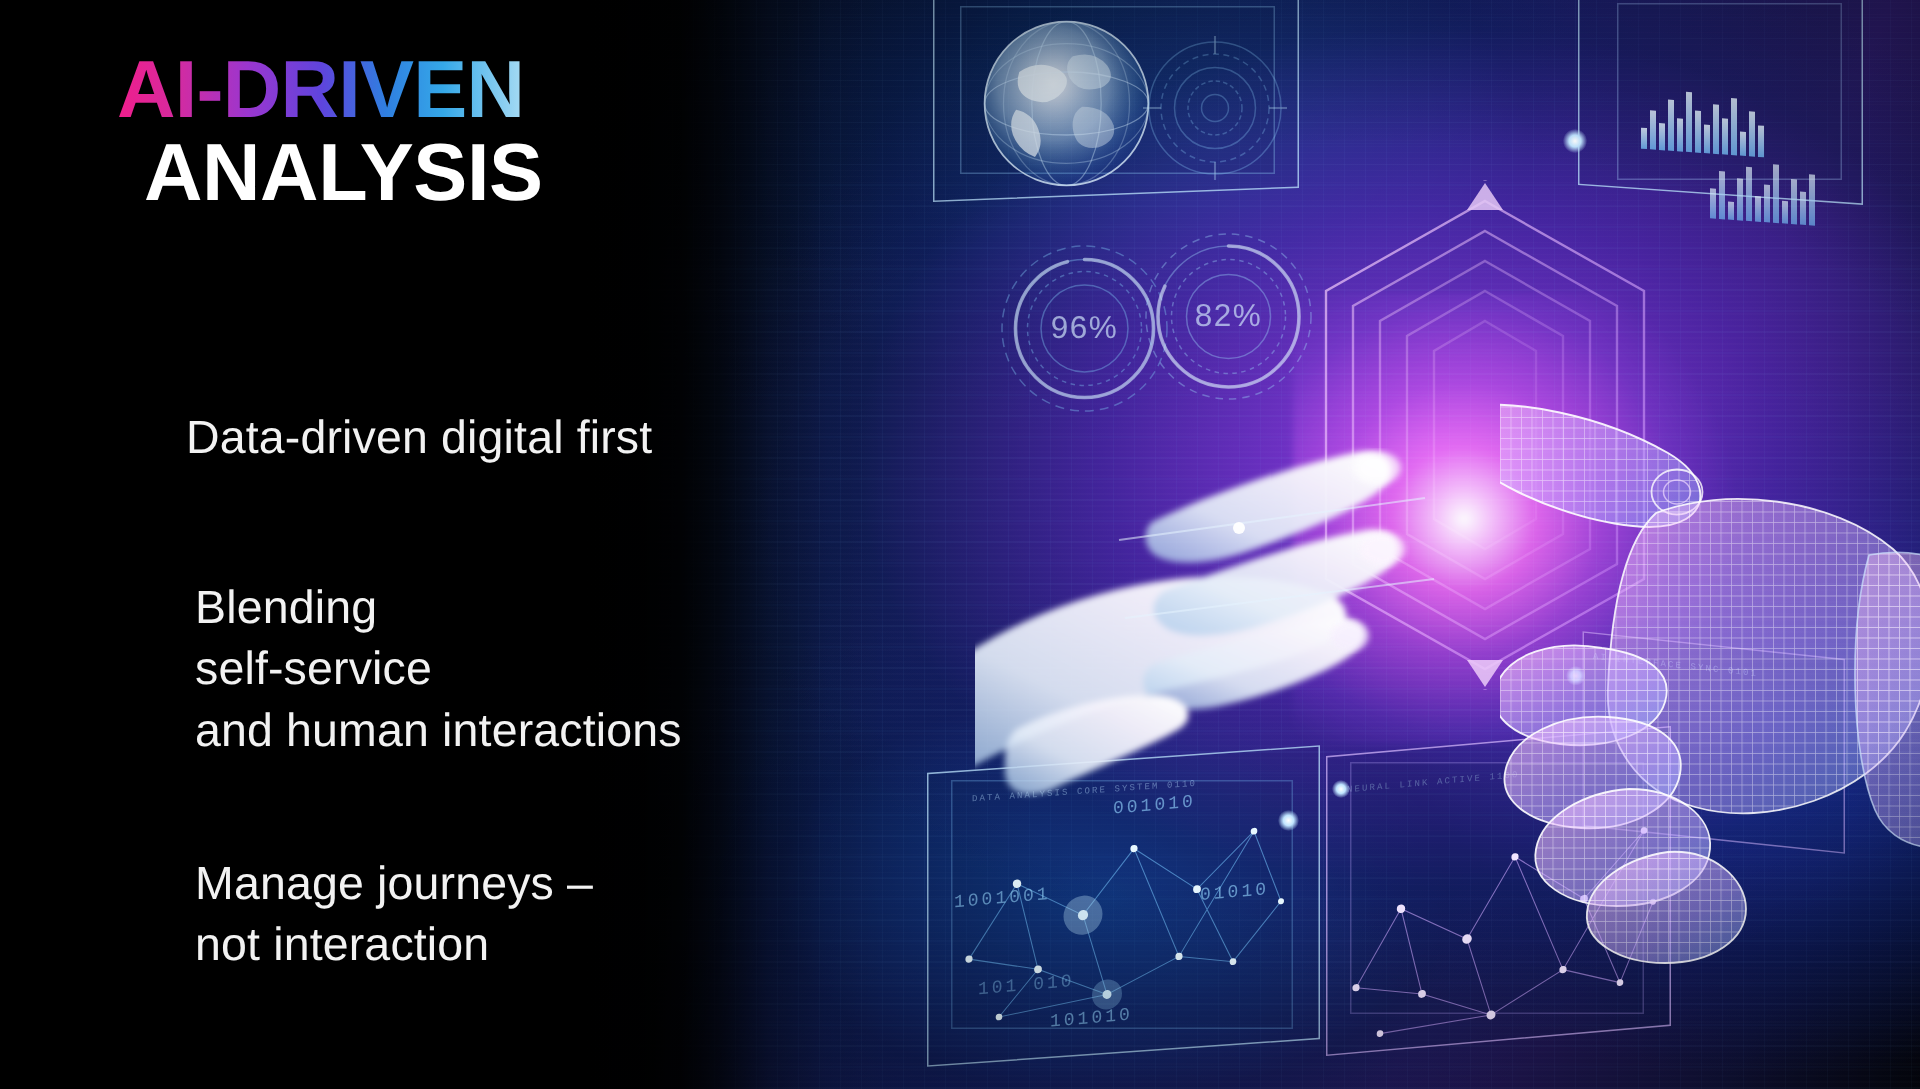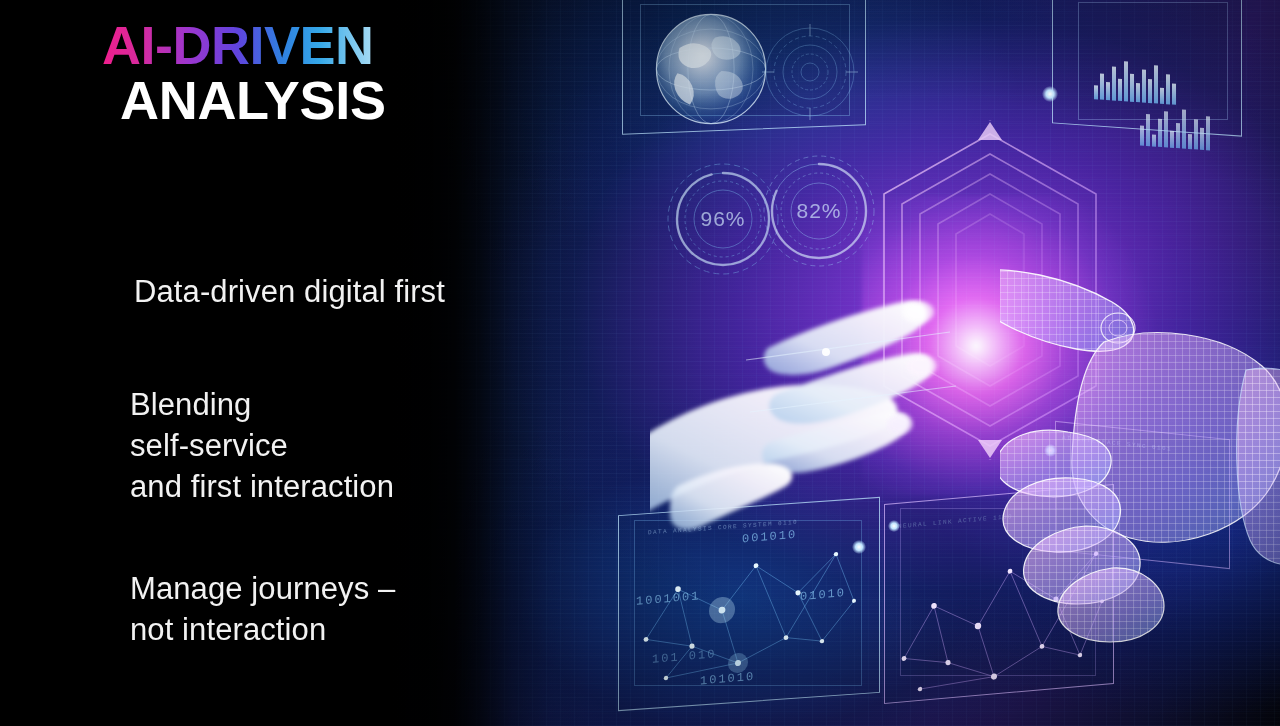--- a/index.html
+++ b/index.html
@@ -87,32 +87,32 @@
     background:linear-gradient(90deg,
       rgba(0,0,0,1) 0%, rgba(0,0,0,1) 30.5%, rgba(0,0,0,.985) 33.5%,
       rgba(0,0,0,.93) 35.5%, rgba(0,0,0,.7) 37.5%, rgba(0,0,0,.3) 40%,
       rgba(0,0,0,.06) 43%, rgba(0,0,0,0) 46%);}
   .vign{position:absolute;inset:0;pointer-events:none;
     background:radial-gradient(ellipse 78% 86% at 72% 48%, rgba(0,0,0,0) 40%, rgba(0,0,0,.38) 78%, rgba(0,0,0,.72) 100%);}
 
   
   .txt{position:absolute;left:0;top:0;width:620px;height:726px;}
 
-  .title{position:absolute;left:78px;top:18px;line-height:1.02;margin-left:24px;}
+  .title{position:absolute;left:78px;top:33px;line-height:1.02;}
   .t-accent{font-size:54px;font-weight:bold;letter-spacing:-.5px;
     background:linear-gradient(90deg,#f01e8c 0%,#d62a9e 14%,#9b36cf 32%,#5f44dd 50%,#2f7fe0 66%,#35a8e8 80%,#a9dcf4 100%);
     -webkit-background-clip:text;background-clip:text;color:transparent;
     -webkit-text-fill-color:transparent;display:inline-block;}
   .t-white{font-size:54px;font-weight:bold;color:#fff;letter-spacing:-.3px;display:block;}
   .t-l2{margin-left:18px;}
   .t-l3{margin-left:12px;}
 
   .bullet{position:absolute;color:#f2f2f2;font-size:31px;font-weight:normal;
     line-height:1.32;letter-spacing:.1px;white-space:pre-line;}
-  .b1{left:134px;top:272px;}
+  .b1{left:124px;top:272px;}
   .b2{left:130px;top:385px;}
   .b3{left:130px;top:569px;}
 </style>
 </head>
 <body>
 
 <div class="slide">
 
   <div class="art">
     <div class="art-base"></div>
@@ -431,18 +431,18 @@
   <div class="txt">
 
     <div class="title">
       <span class="t-accent">AI-DRIVEN</span>
       <span class="t-white t-l2">ANALYSIS</span>
     </div>
 
     <div class="bullet b1">Data-driven digital first</div>
     <div class="bullet b2">Blending
 self-service
-and first interaction</div>
+and human interactions</div>
     <div class="bullet b3">Manage journeys –
 not interaction</div>
 
   </div>
 </div>
 
 </body></html>

